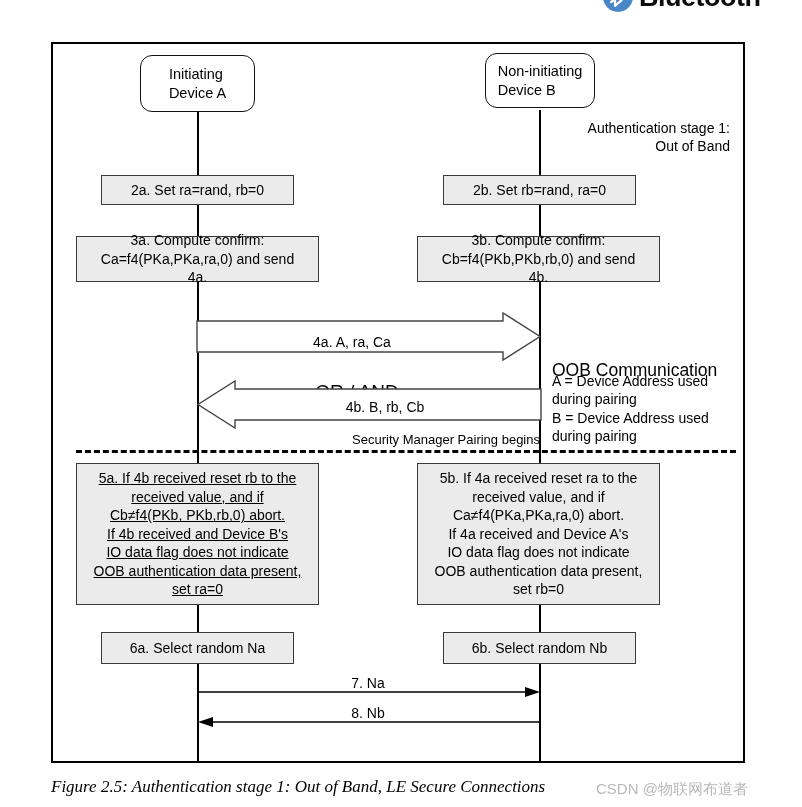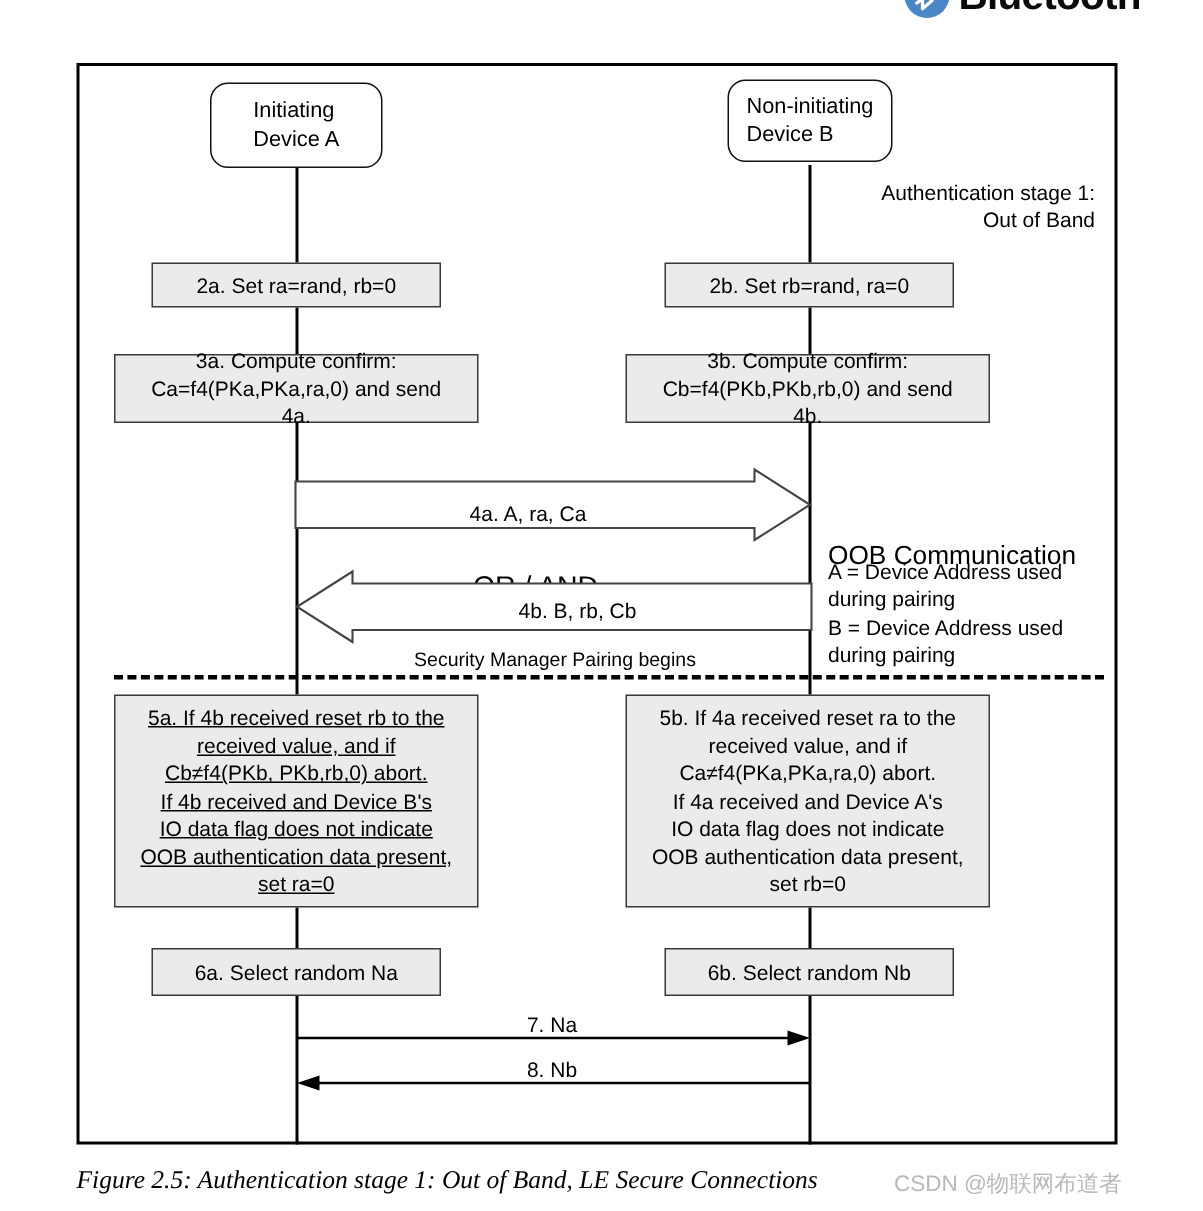--- a/index.html
+++ b/index.html
@@ -213,21 +213,21 @@
     </svg>
   </div>
   <div class="arrow-label" style="left:230px; top:399px; width:310px;">4b. B, rb, Cb</div>
 
   <div class="oob-title" style="left:552px; top:360px;">OOB Communication</div>
   <div class="ftext" style="left:552px; top:372px; width:240px;">A = Device Address used
       during pairing
 B = Device Address used
       during pairing</div>
 
-  <div class="sm-label" style="left:200px; top:432px; width:340px;">Security Manager Pairing begins</div>
+  <div class="sm-label" style="left:200px; top:432px; width:340px;text-align:right;">Security Manager Pairing begins</div>
   <div class="divider" style="left:76px; top:450px; width:660px;"></div>
 
   <div class="step" style="left:76px; top:463px; width:243px; height:142px;text-decoration:underline;">5a. If 4b received reset rb to the
 received value, and if
 Cb≠f4(PKb, PKb,rb,0) abort.
 If 4b received and Device B's
 IO data flag does not indicate
 OOB authentication data present,
 set ra=0</div>
   <div class="step" style="left:417px; top:463px; width:243px; height:142px;">5b. If 4a received reset ra to the

